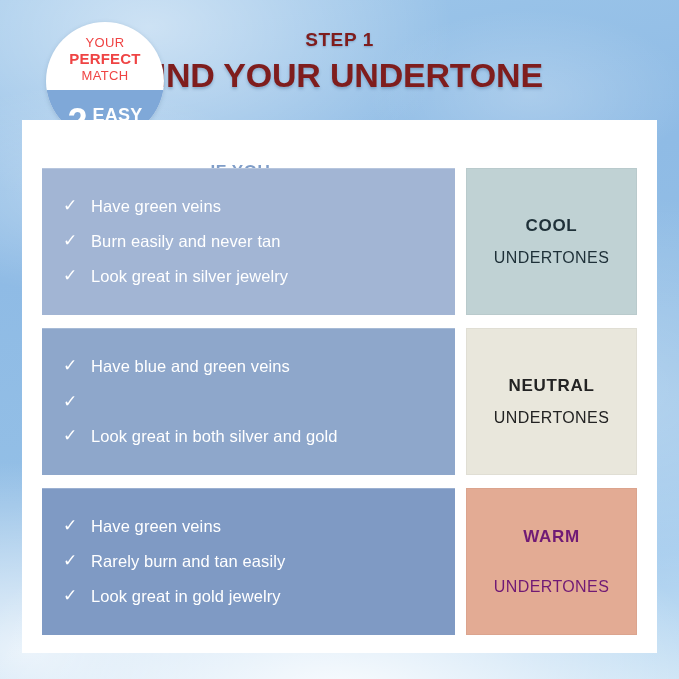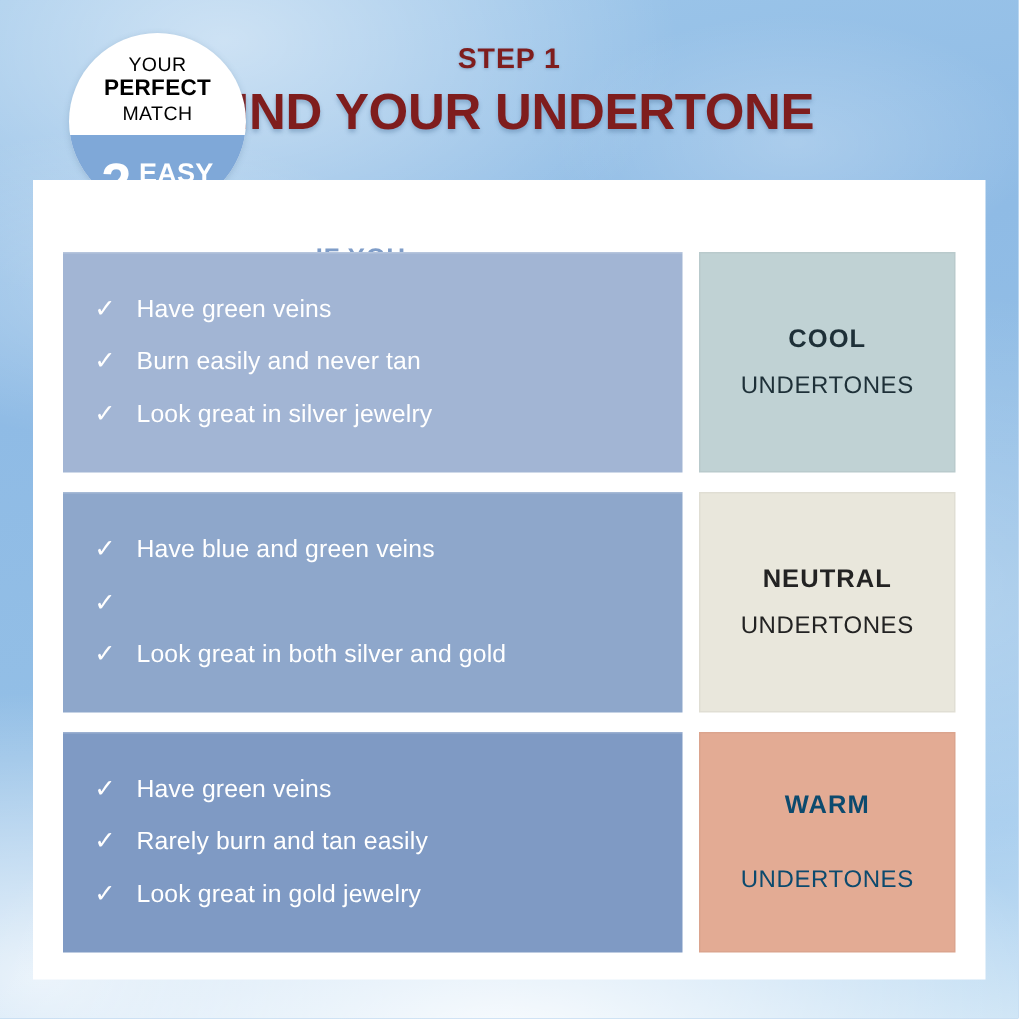--- a/index.html
+++ b/index.html
@@ -85,21 +85,21 @@
     bottom: 0;
     height: 50px;
     background: #7fa8d8;
   }
   .badge-top-text {
     position: absolute;
     left: 0;
     right: 0;
     top: 13px;
     text-align: center;
-    color: #000000;
+    color: #ef4444;
     line-height: 1.18;
   }
   .badge-your   { font-size: 13px; letter-spacing: 0.3px; }
   .badge-perfect{ font-size: 15px; font-weight: bold; letter-spacing: 0.2px; }
   .badge-match  { font-size: 13px; letter-spacing: 0.3px; }
   .badge-bot-row {
     position: absolute;
     left: 0;
     right: 0;
     bottom: 2px;
@@ -225,21 +225,21 @@
     line-height: 1.15;
   }
   .tone-sub {
     font-size: 16px;
     letter-spacing: 0.4px;
     line-height: 1.2;
     margin-top: 13px;
   }
   .row-1 .tone-box { background: #c0d2d4; color: #1e3038; }
   .row-2 .tone-box { background: #e9e7dc; color: #232323; }
-  .row-3 .tone-box { background: #e3ab94; color: #0c4a6e; gap: 18px; }
+  .row-3 .tone-box { background: #e3ab94; color: #701a75; gap: 18px; }
 </style>
 </head>
 <body>
 
 <div id="stage">
 
   <div class="bg-base"></div>
   <div class="bg-haze"></div>
 
   <div class="header">

